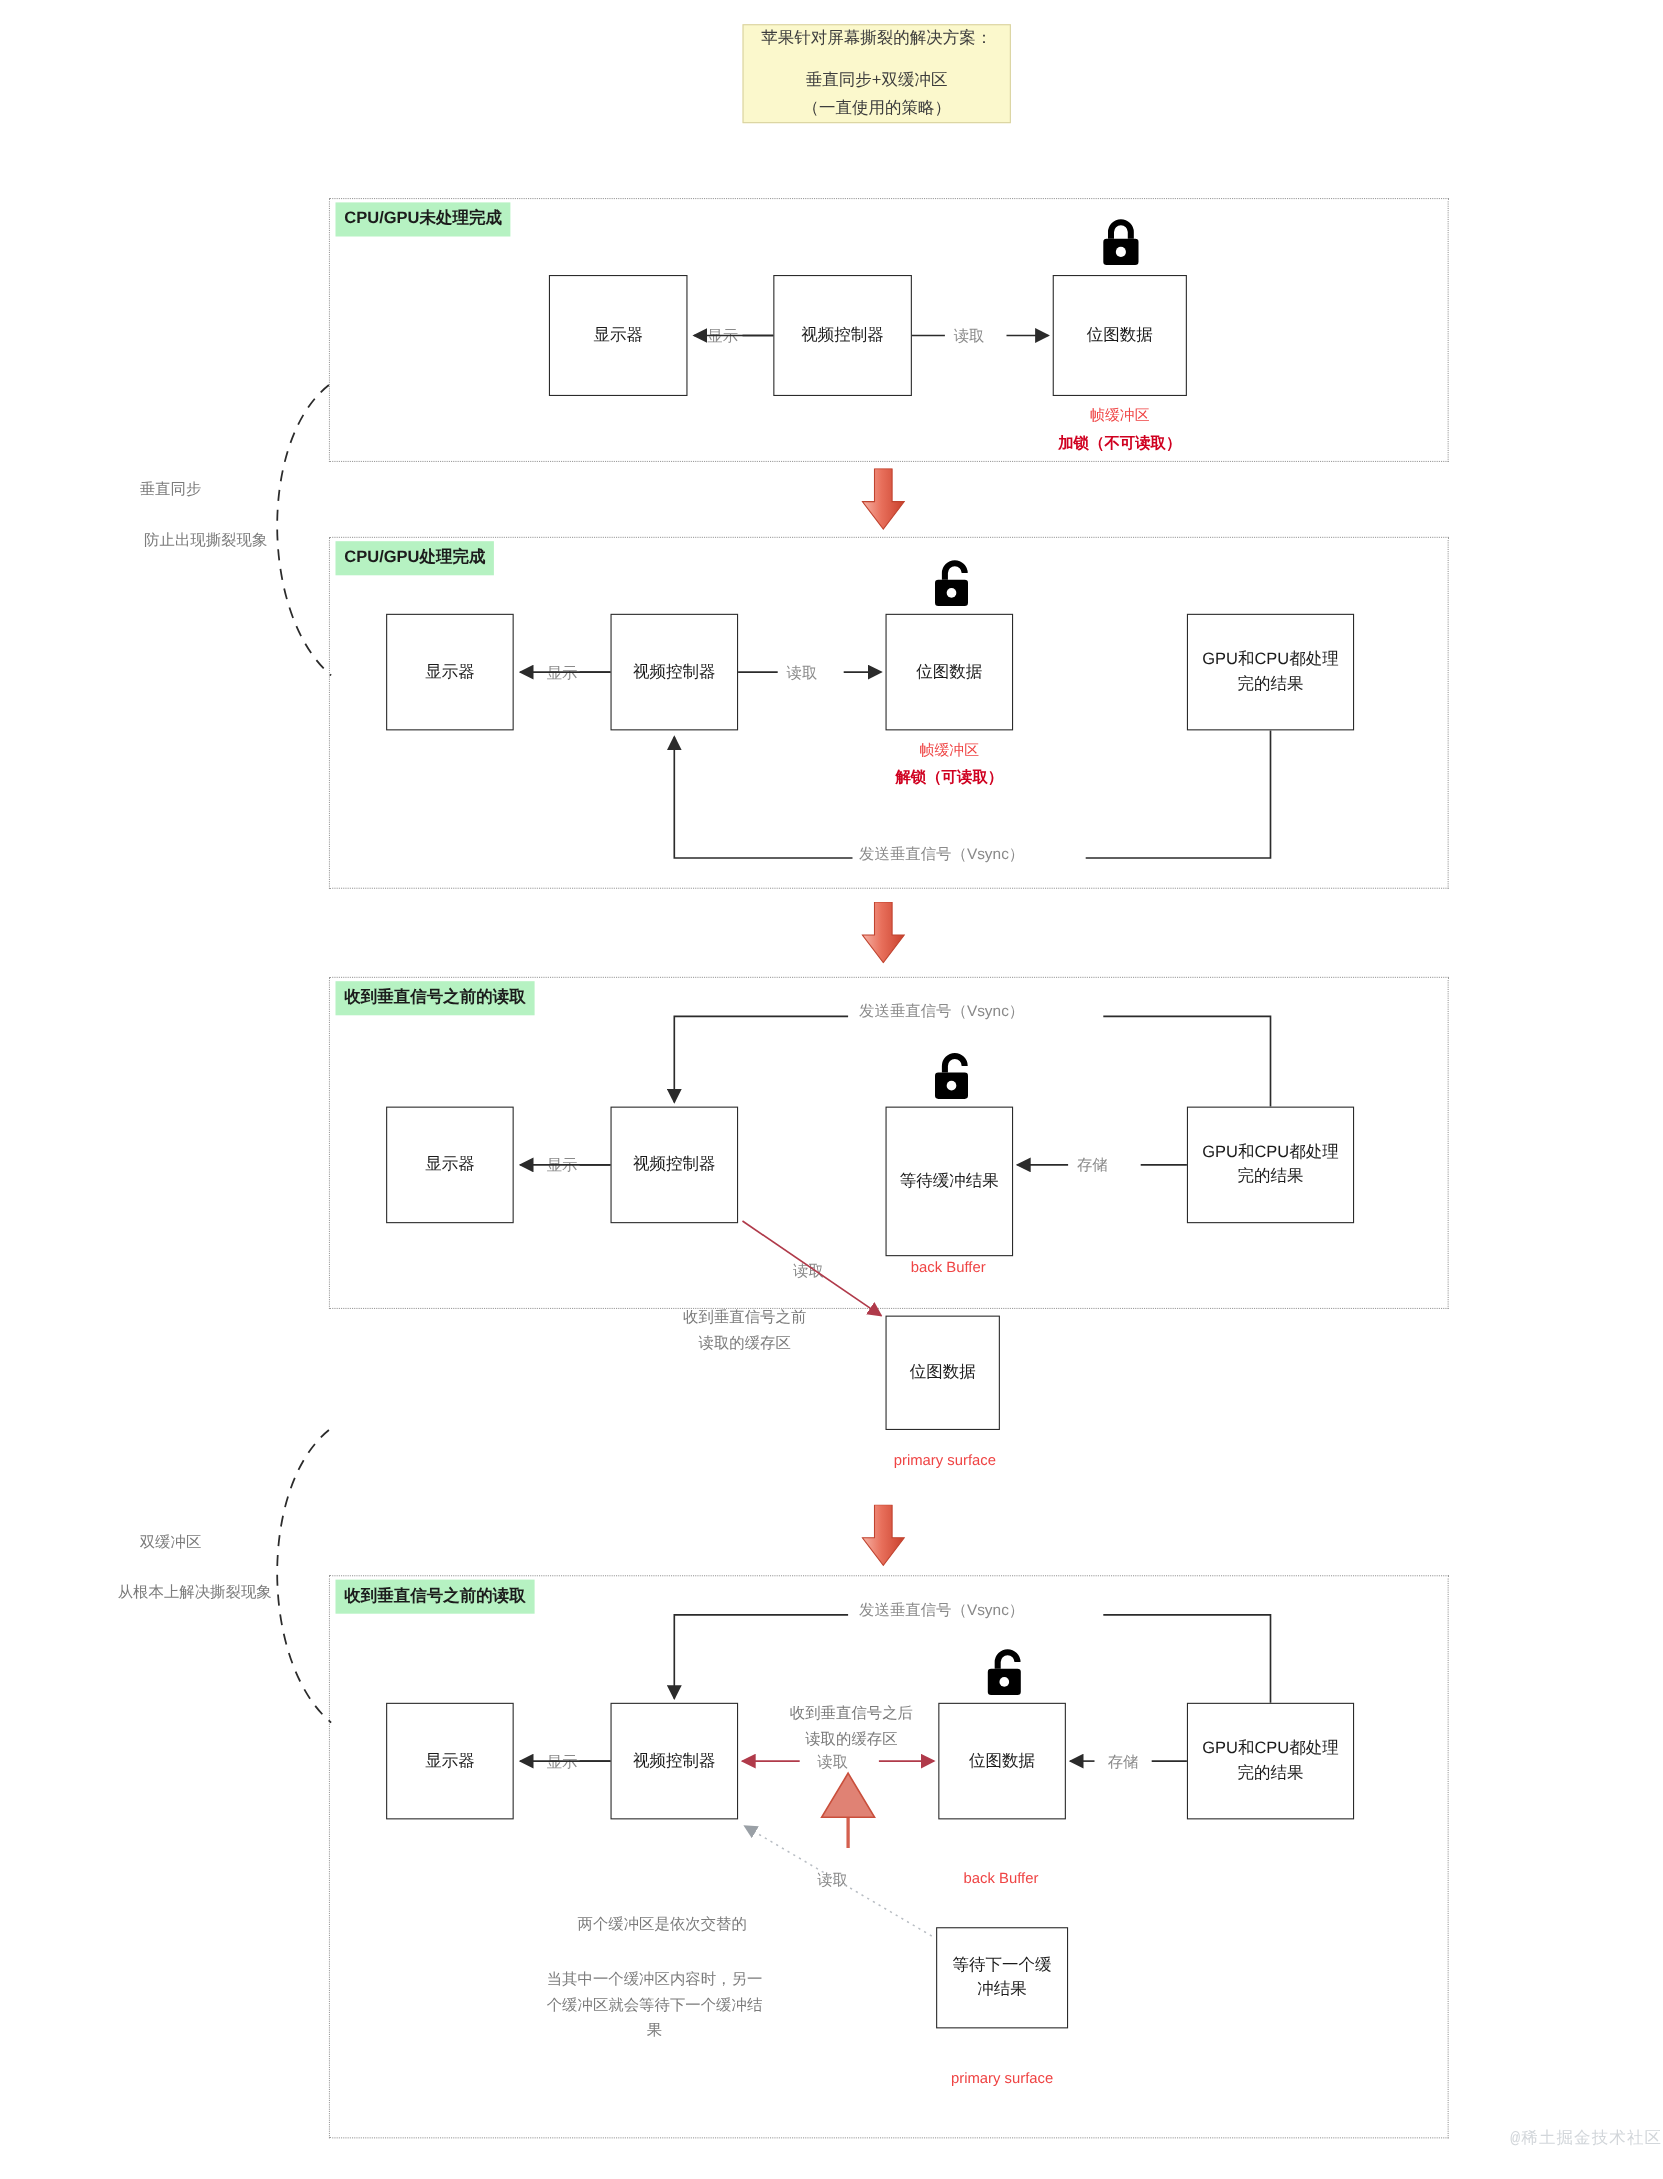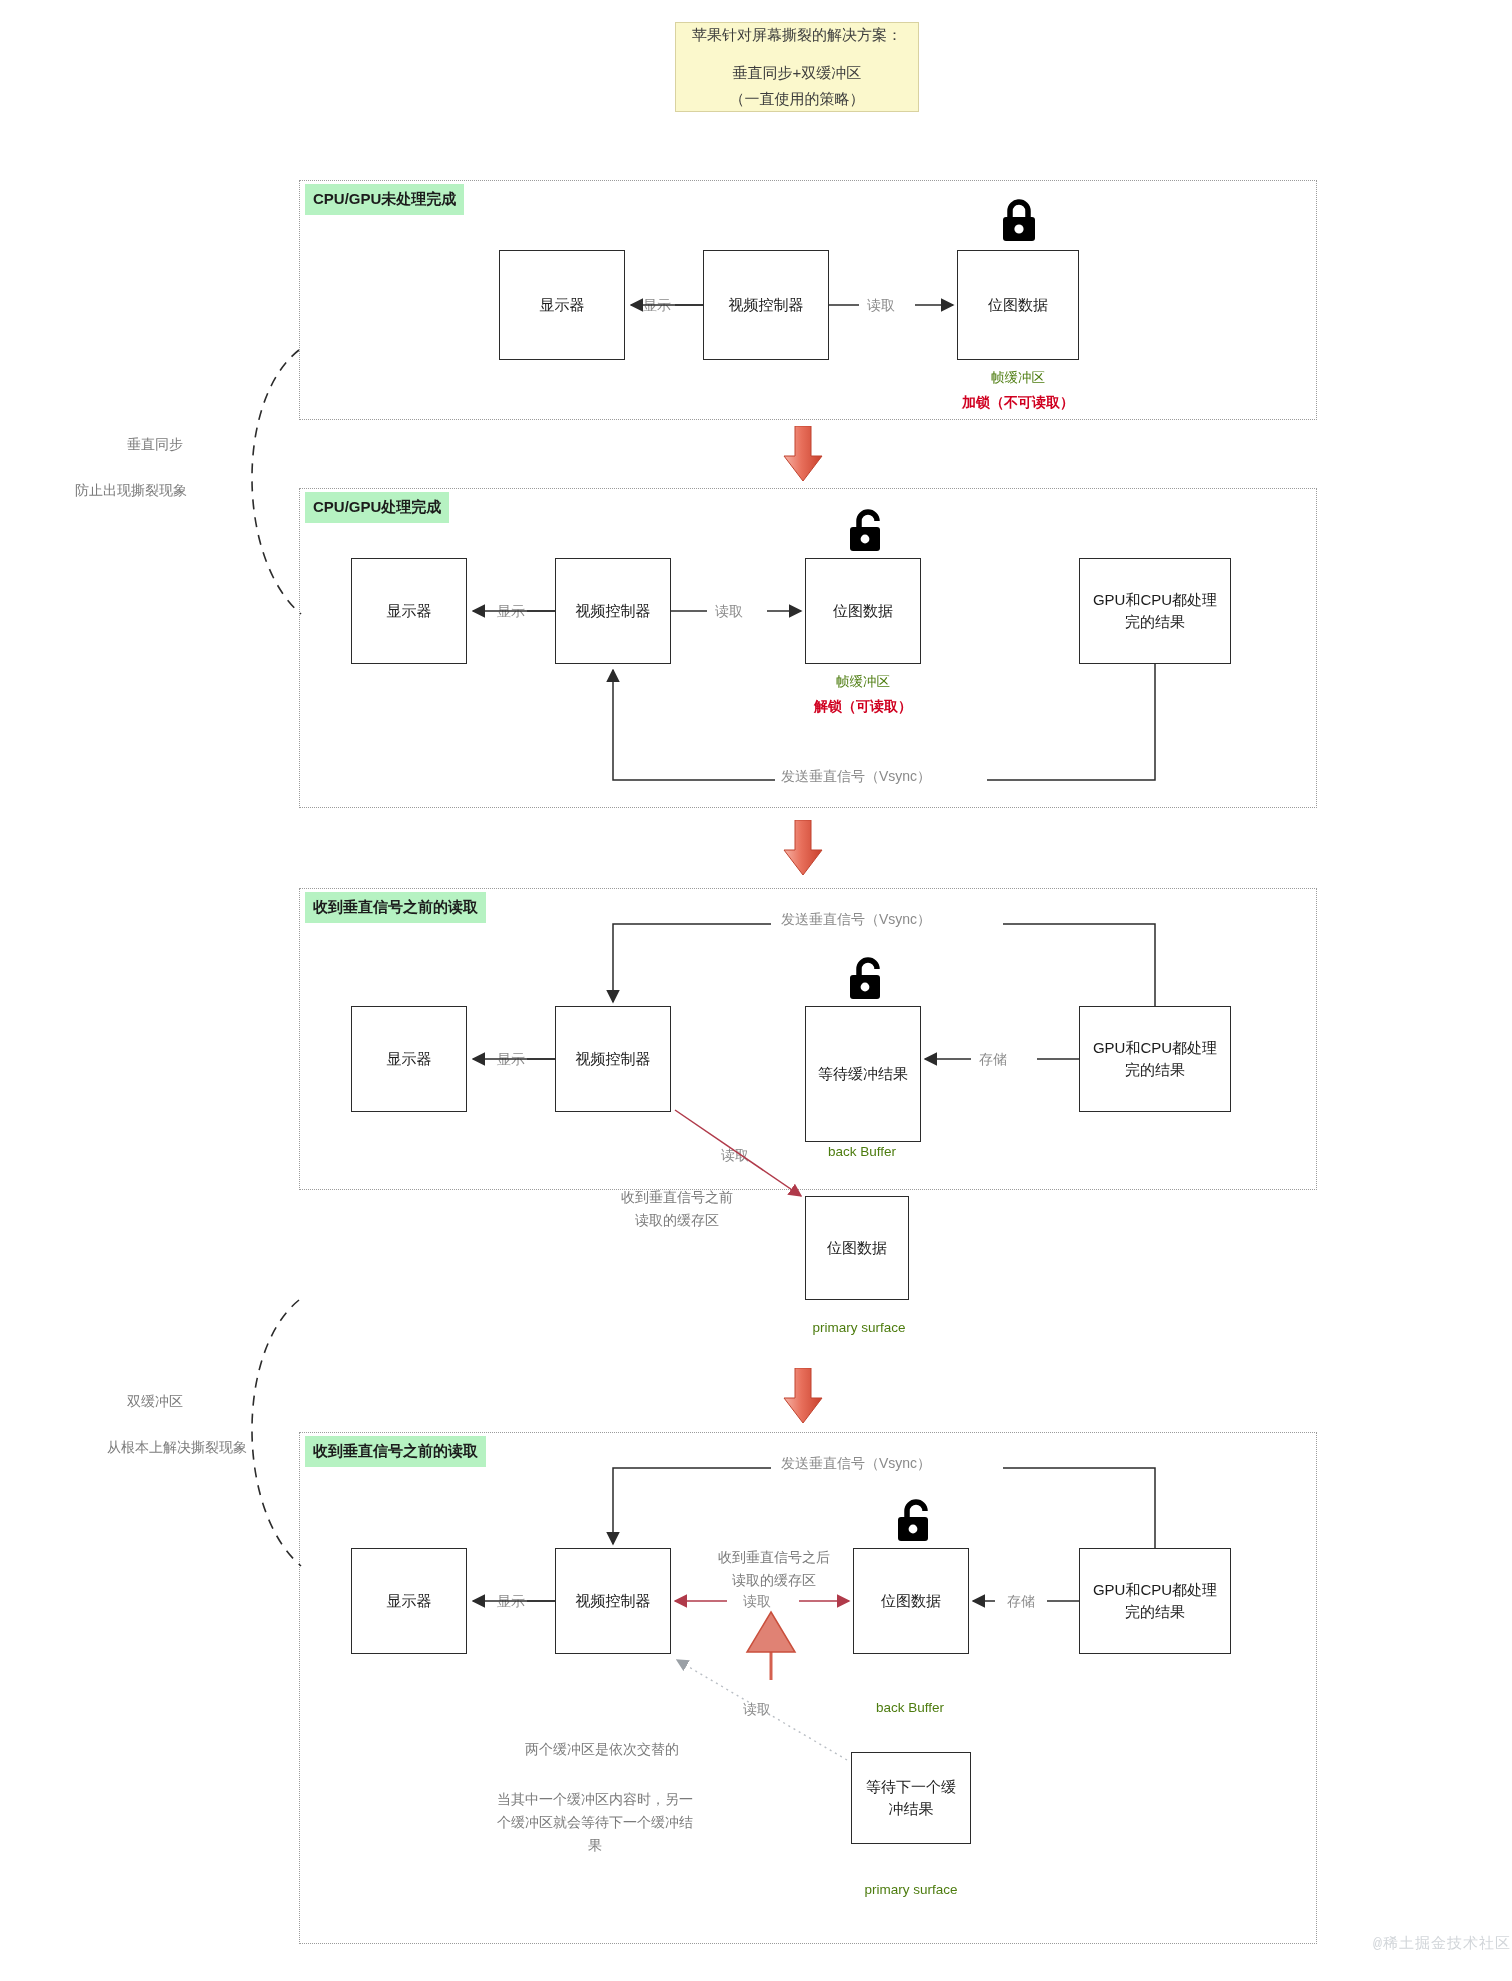--- a/index.html
+++ b/index.html
@@ -55,21 +55,21 @@
     box-sizing:border-box;
     background:#fff;
     display:flex;align-items:center;justify-content:center;
     text-align:center;
     color:#1b1b1b;
     font-size:15px;
     line-height:22px;
   }
   .caption{
     position:absolute;
-    color:#4d7c0f;
+    color:#ef4444;
     font-size:13.5px;
     line-height:20px;
     text-align:center;
     white-space:nowrap;
   }
   .caption.red{color:#d00020;font-weight:bold;font-size:14px;}
   .edge-label{
     position:absolute;
     color:#8a8a8a;
     font-size:14px;
@@ -241,21 +241,21 @@
 个缓冲区就会等待下一个缓冲结
 果</div>
 
   <svg class="lock abs" style="left:866px;top:1498px;" width="42" height="46" viewBox="0 0 42 46">
     <path d="M14 19 V13 a9 9 0 0 1 18 0" fill="none" stroke="#000" stroke-width="5.5" stroke-linecap="butt"></path>
     <rect x="5" y="19" width="30" height="24" rx="3" fill="#000"></rect>
     <circle cx="20" cy="31" r="4.4" fill="#fff"></circle>
   </svg>
 
   <div class="note-text" style="left:100px;top:433px;width:120px;text-align:left;">垂直同步</div>
-  <div class="note-text" style="left:48px;top:479px;width:224px;text-align:left;">防止出现撕裂现象</div>
+  <div class="note-text" style="left:48px;top:479px;width:224px;text-align:center;">防止出现撕裂现象</div>
 
   <div class="note-text" style="left:100px;top:1390px;width:120px;text-align:left;">双缓冲区</div>
   <div class="note-text" style="left:28px;top:1436px;width:244px;text-align:center;">从根本上解决撕裂现象</div>
 
   <svg class="step-arrow" style="left:756px;top:426px;" viewBox="0 0 40 56">
     <defs>
       <linearGradient id="ga1" x1="0" y1="0" x2="1" y2="0">
         <stop offset="0" stop-color="#f6b3a6"></stop>
           <stop offset="0.45" stop-color="#e8705c"></stop>
           <stop offset="1" stop-color="#c9402c"></stop>

